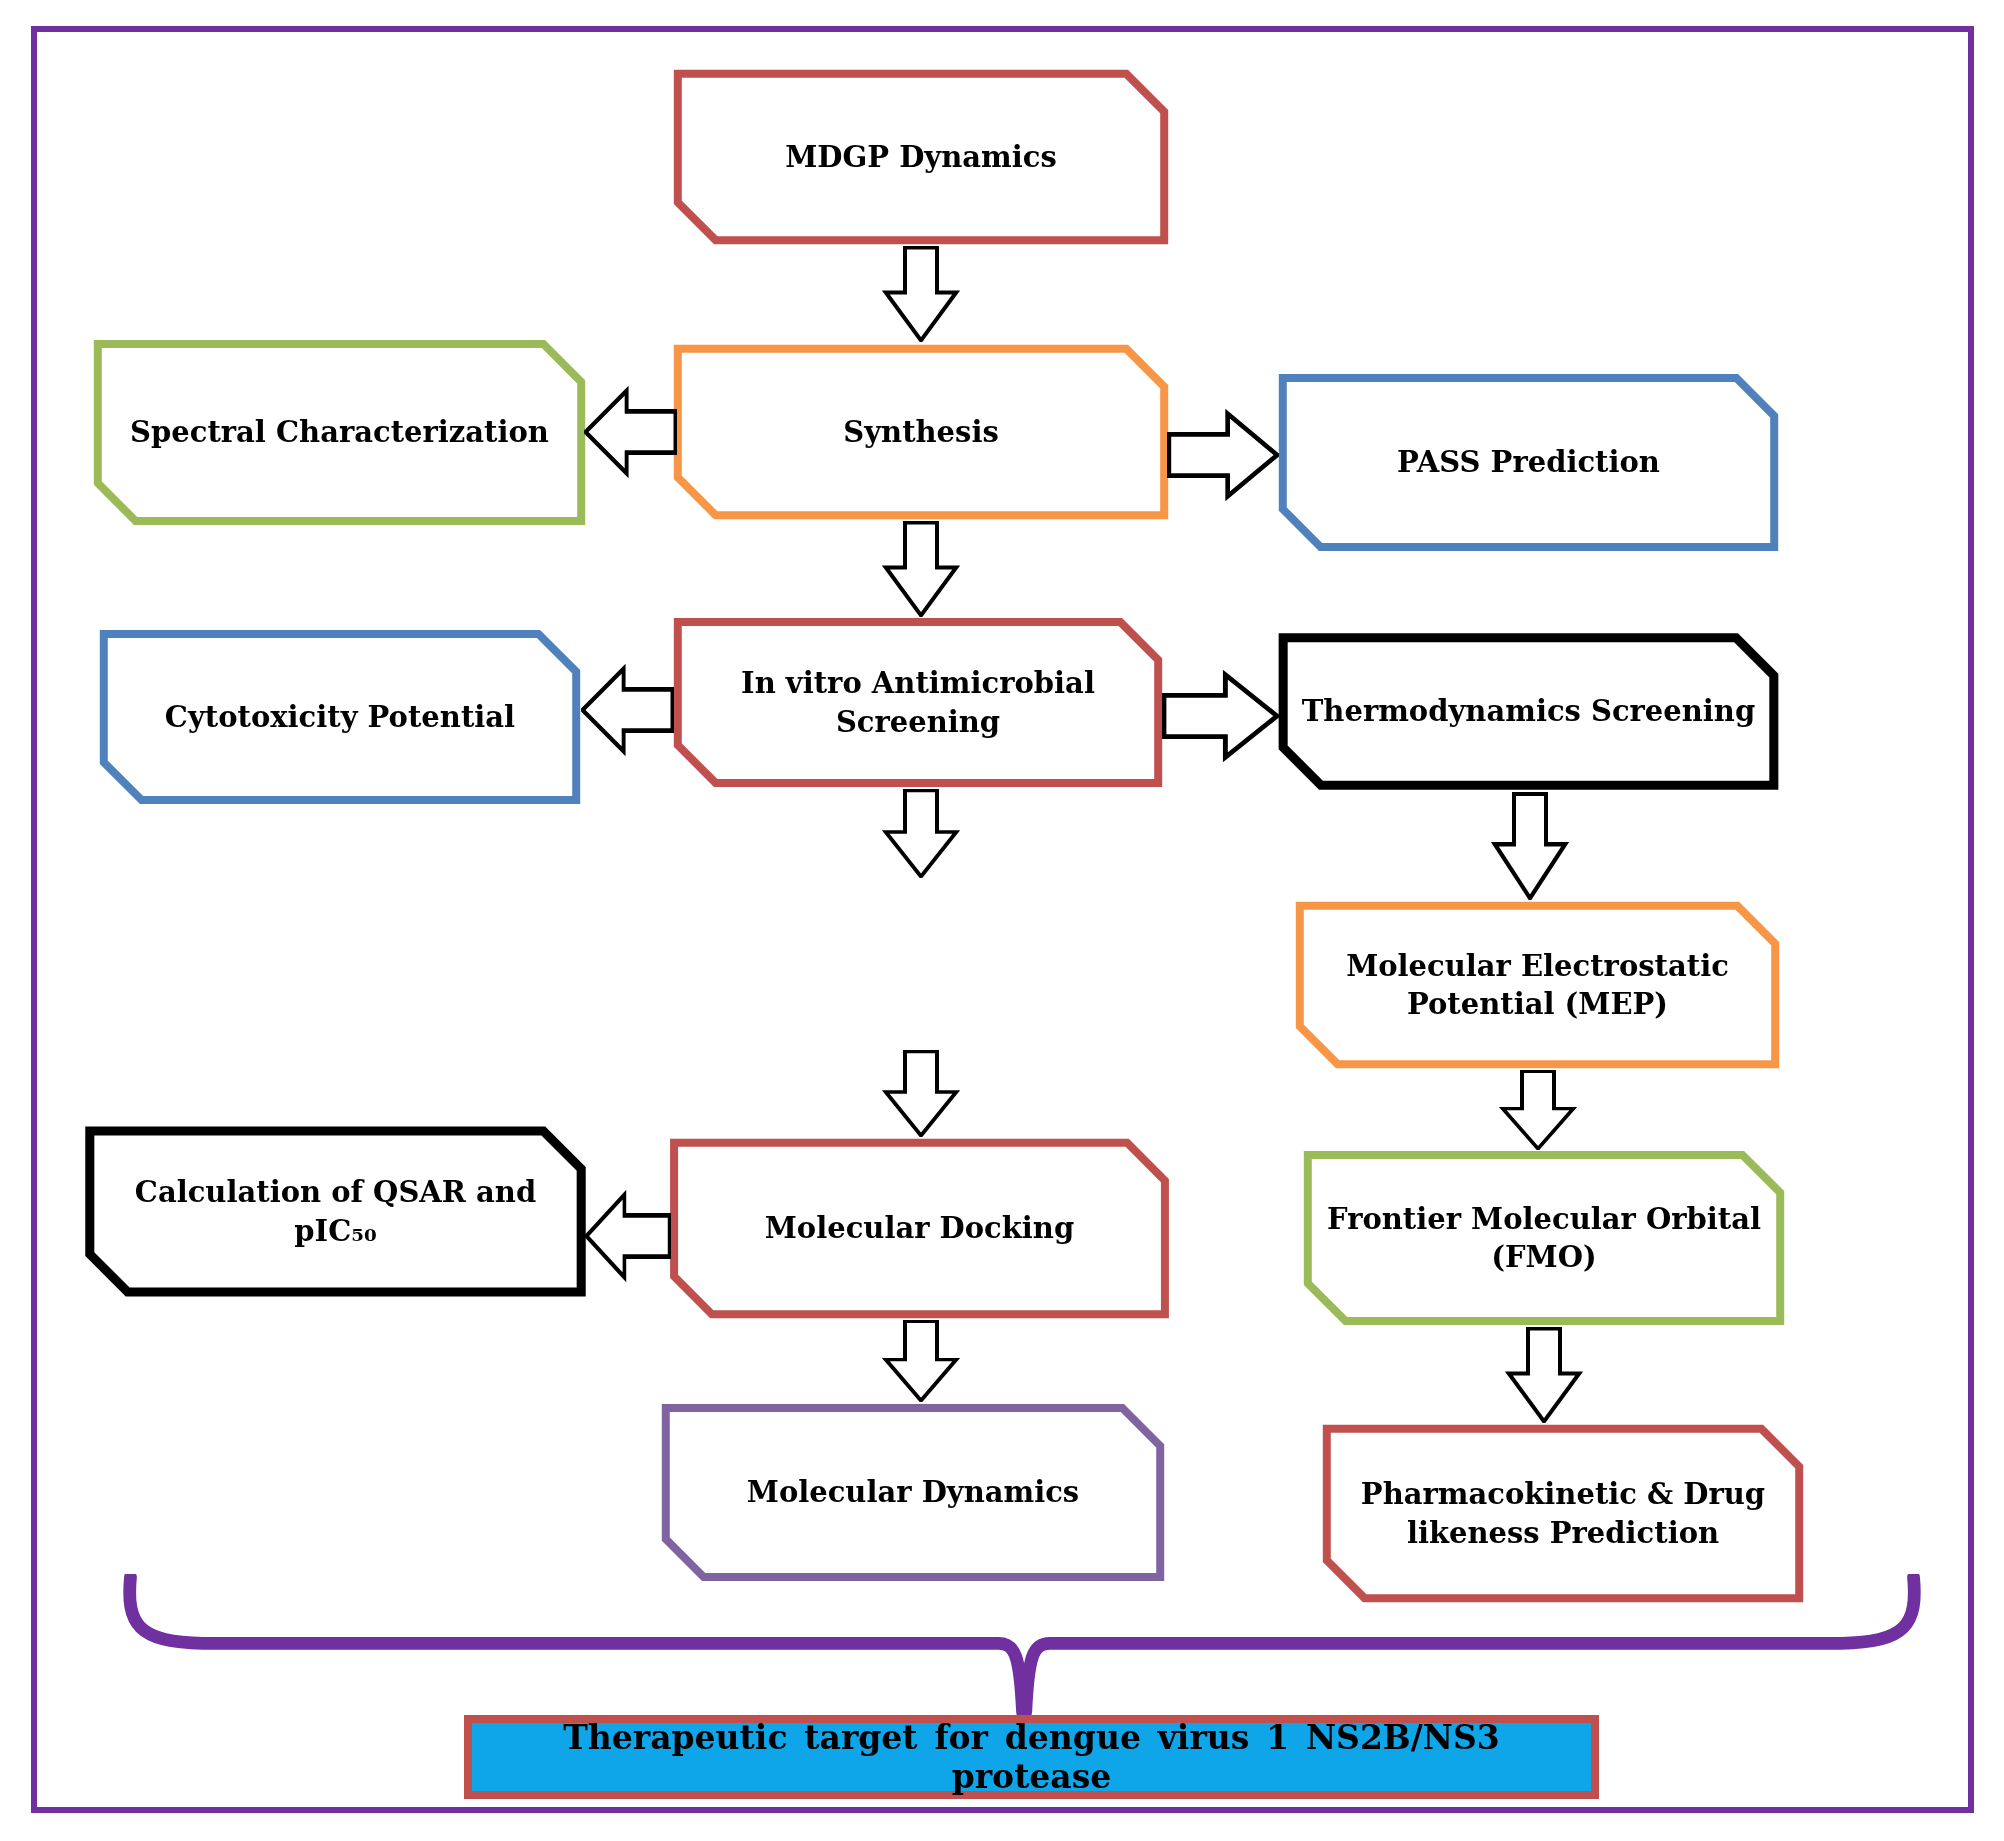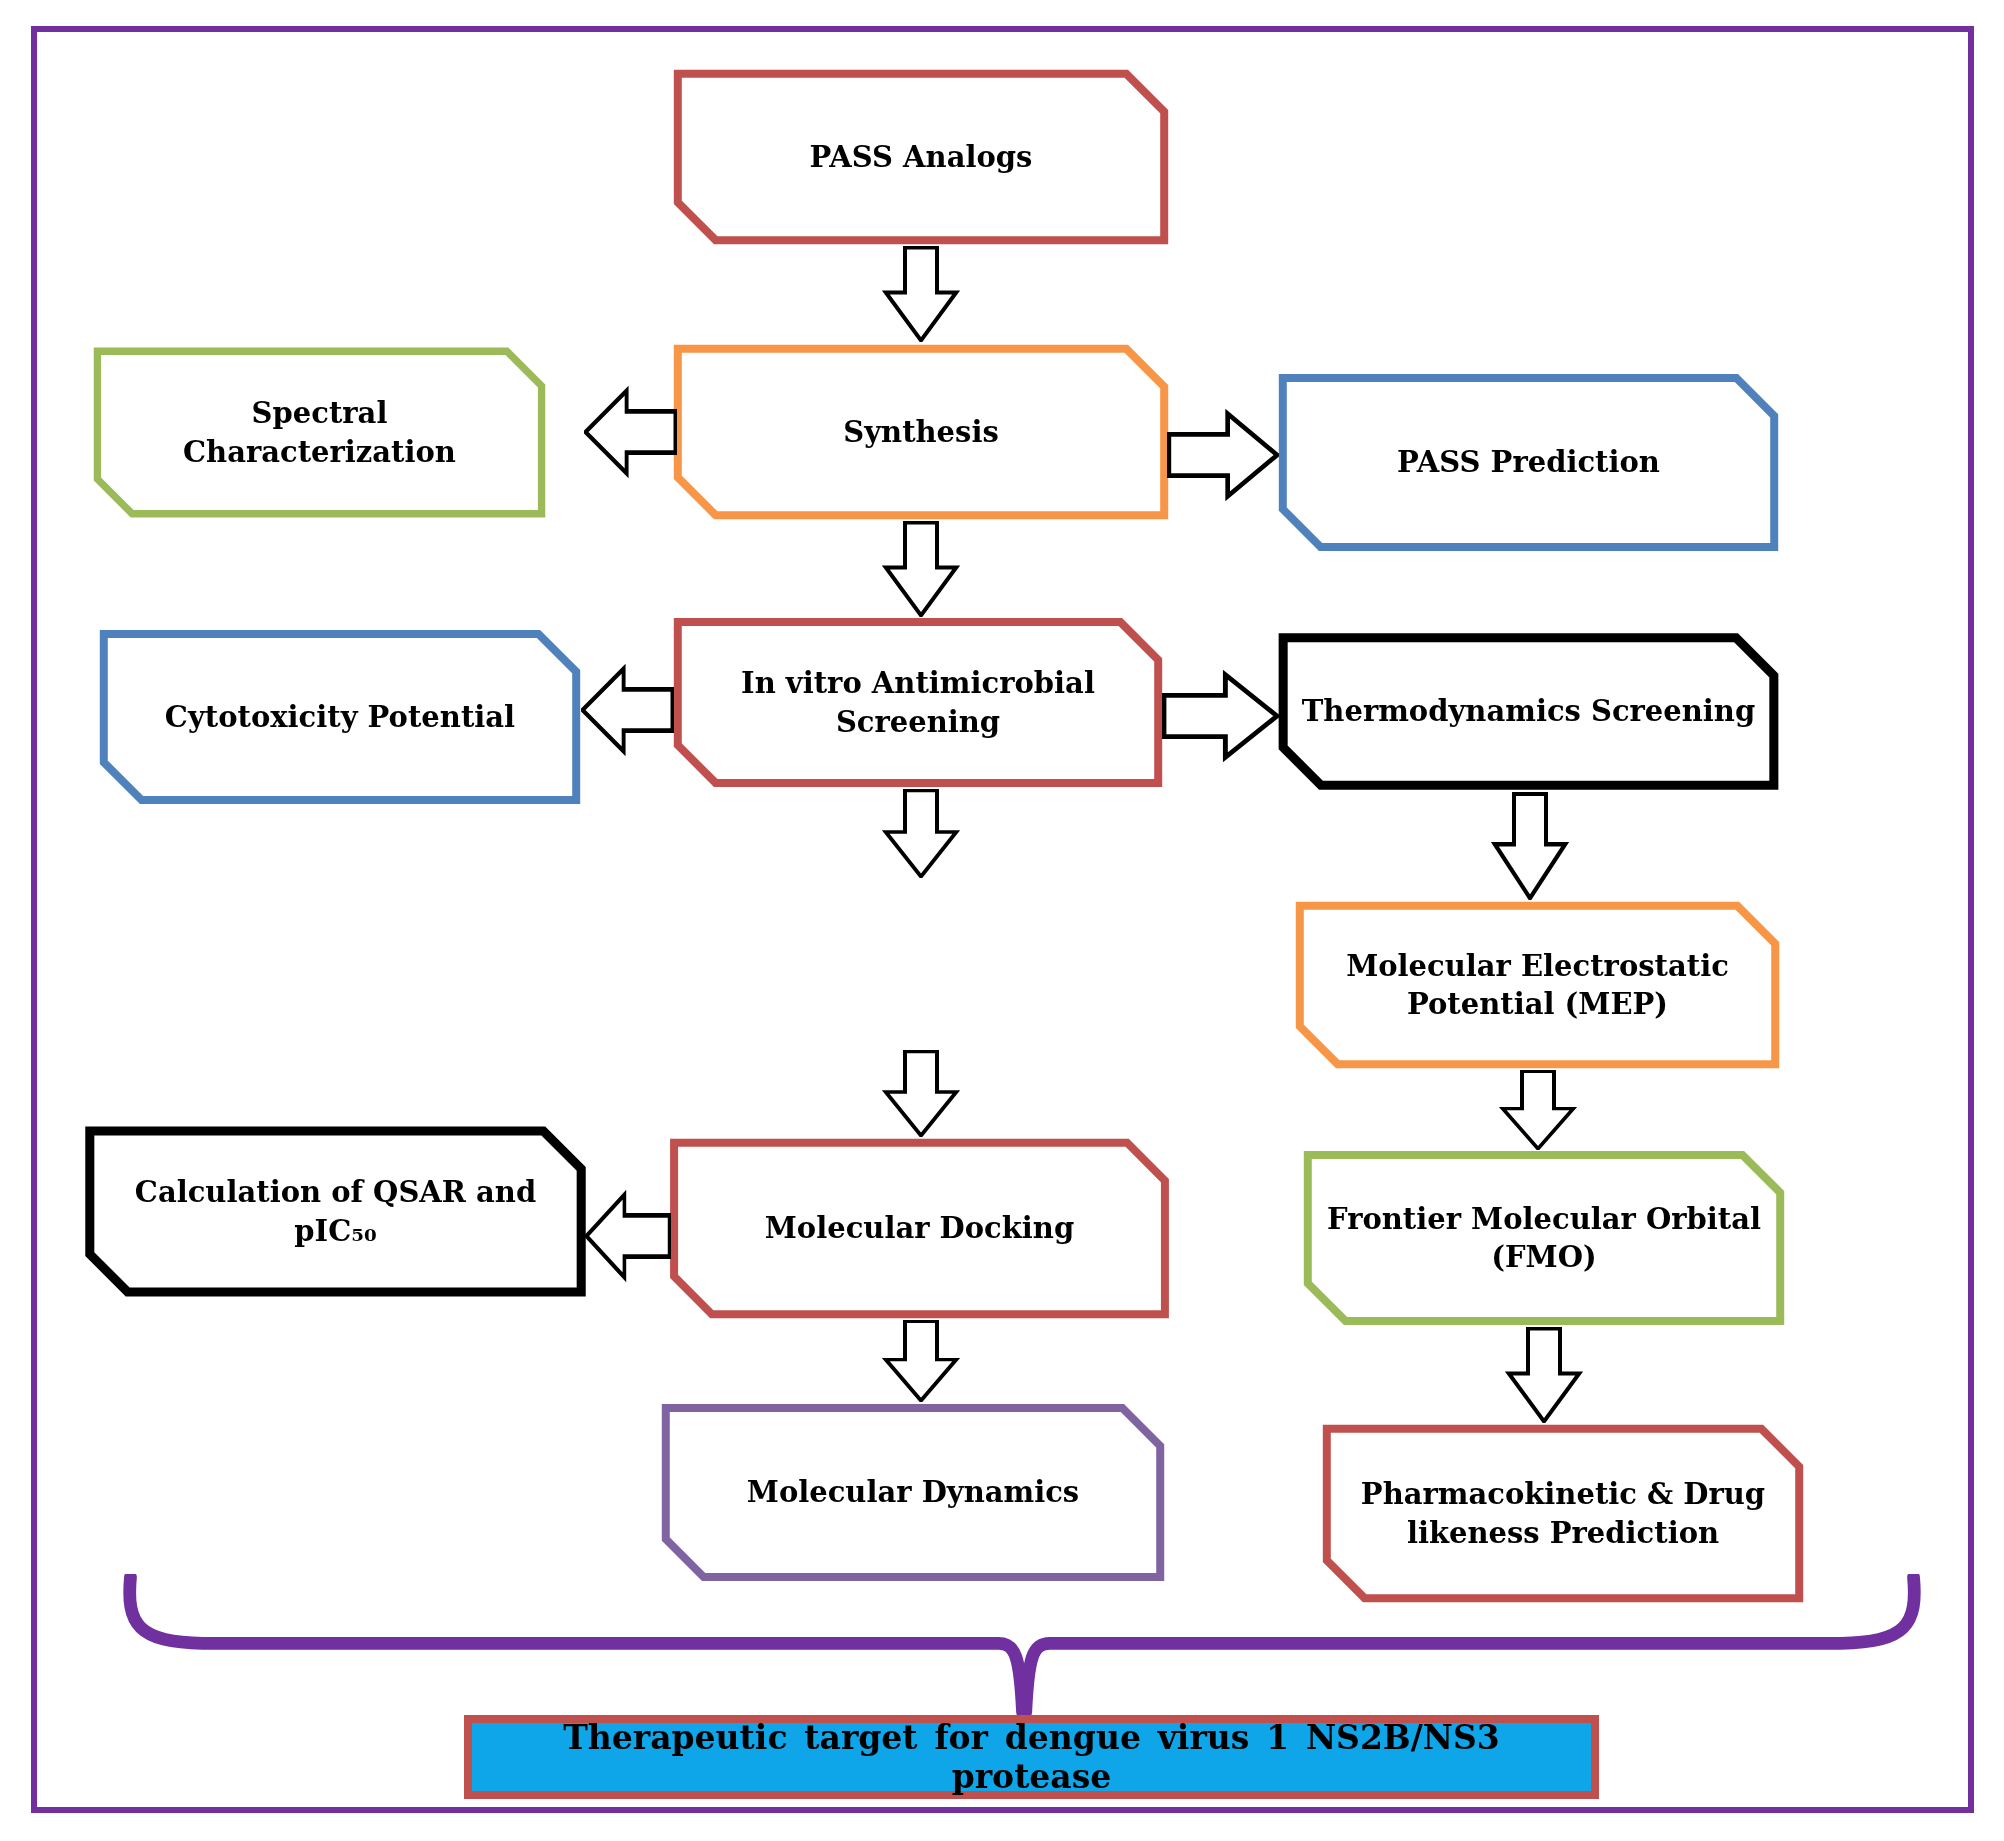--- a/index.html
+++ b/index.html
@@ -51,23 +51,23 @@
   <div id="page-border" style="left: 31px; top: 25.6px; width: 1943px; height: 1787px; border: 6.4px solid rgb(112, 48, 160);"></div>
 <div id="curly-brace" style="left: 123px; top: 1574px; width: 1798px; height: 152px;">
       <svg viewBox="0 0 3372 285" style="width: 100%; height: 100%; display: block;">
         <path d="M 14 6 C 6 94 28 128 150 130 H 1642 C 1674 130 1682 156 1687 258 L 1690 270 L 1693 258 C 1698 156 1706 130 1738 130 H 3222 C 3344 128 3366 94 3358 6" fill="none" stroke="#7030A0" stroke-width="24" stroke-linecap="round" stroke-linejoin="round"></path>
       </svg>
     </div>
     <div class="node" style="left: 673px; top: 69px; width: 496px; height: 176px;">
       <svg viewBox="0 0 930 330">
         <path d="M 9 9 H 850 L 921 80 V 321 H 80 L 9 250 Z" fill="#ffffff" stroke="#C0504D" stroke-width="15" stroke-linejoin="miter"></path>
       </svg>
-      <div class="node-label">PASS Analogs</div>
-    </div>
-    <div class="node" style="left: 93px; top: 339px; width: 453px; height: 187px;">
+      <div class="node-label">MDGP Dynamics</div>
+    </div>
+    <div class="node" style="left: 93px; top: 339px; width: 493px; height: 187px;">
       <svg viewBox="0 0 925 350">
         <path d="M 9 9 H 845 L 916 80 V 341 H 80 L 9 270 Z" fill="#ffffff" stroke="#9BBB59" stroke-width="15" stroke-linejoin="miter"></path>
       </svg>
       <div class="node-label">Spectral Characterization</div>
     </div>
     <div class="node" style="left: 673px; top: 344px; width: 496px; height: 176px;">
       <svg viewBox="0 0 930 330">
         <path d="M 9 9 H 850 L 921 80 V 321 H 80 L 9 250 Z" fill="#ffffff" stroke="#F79646" stroke-width="15" stroke-linejoin="miter"></path>
       </svg>
       <div class="node-label">Synthesis</div>

